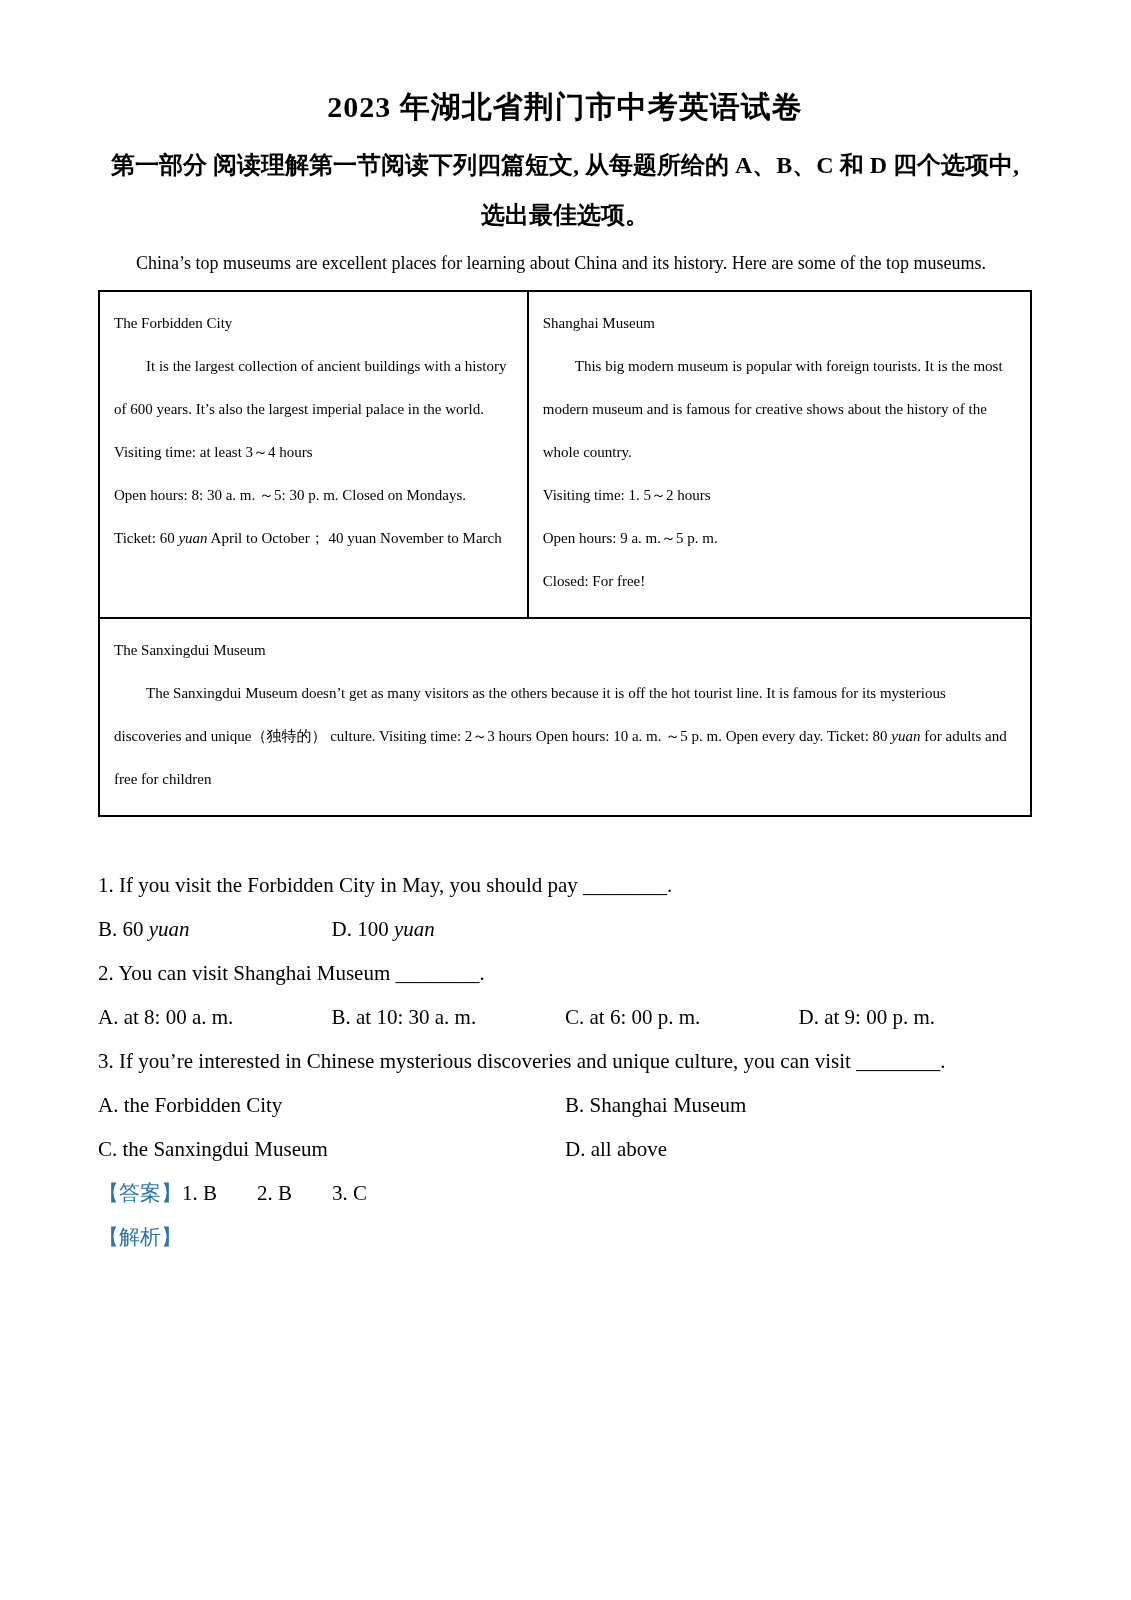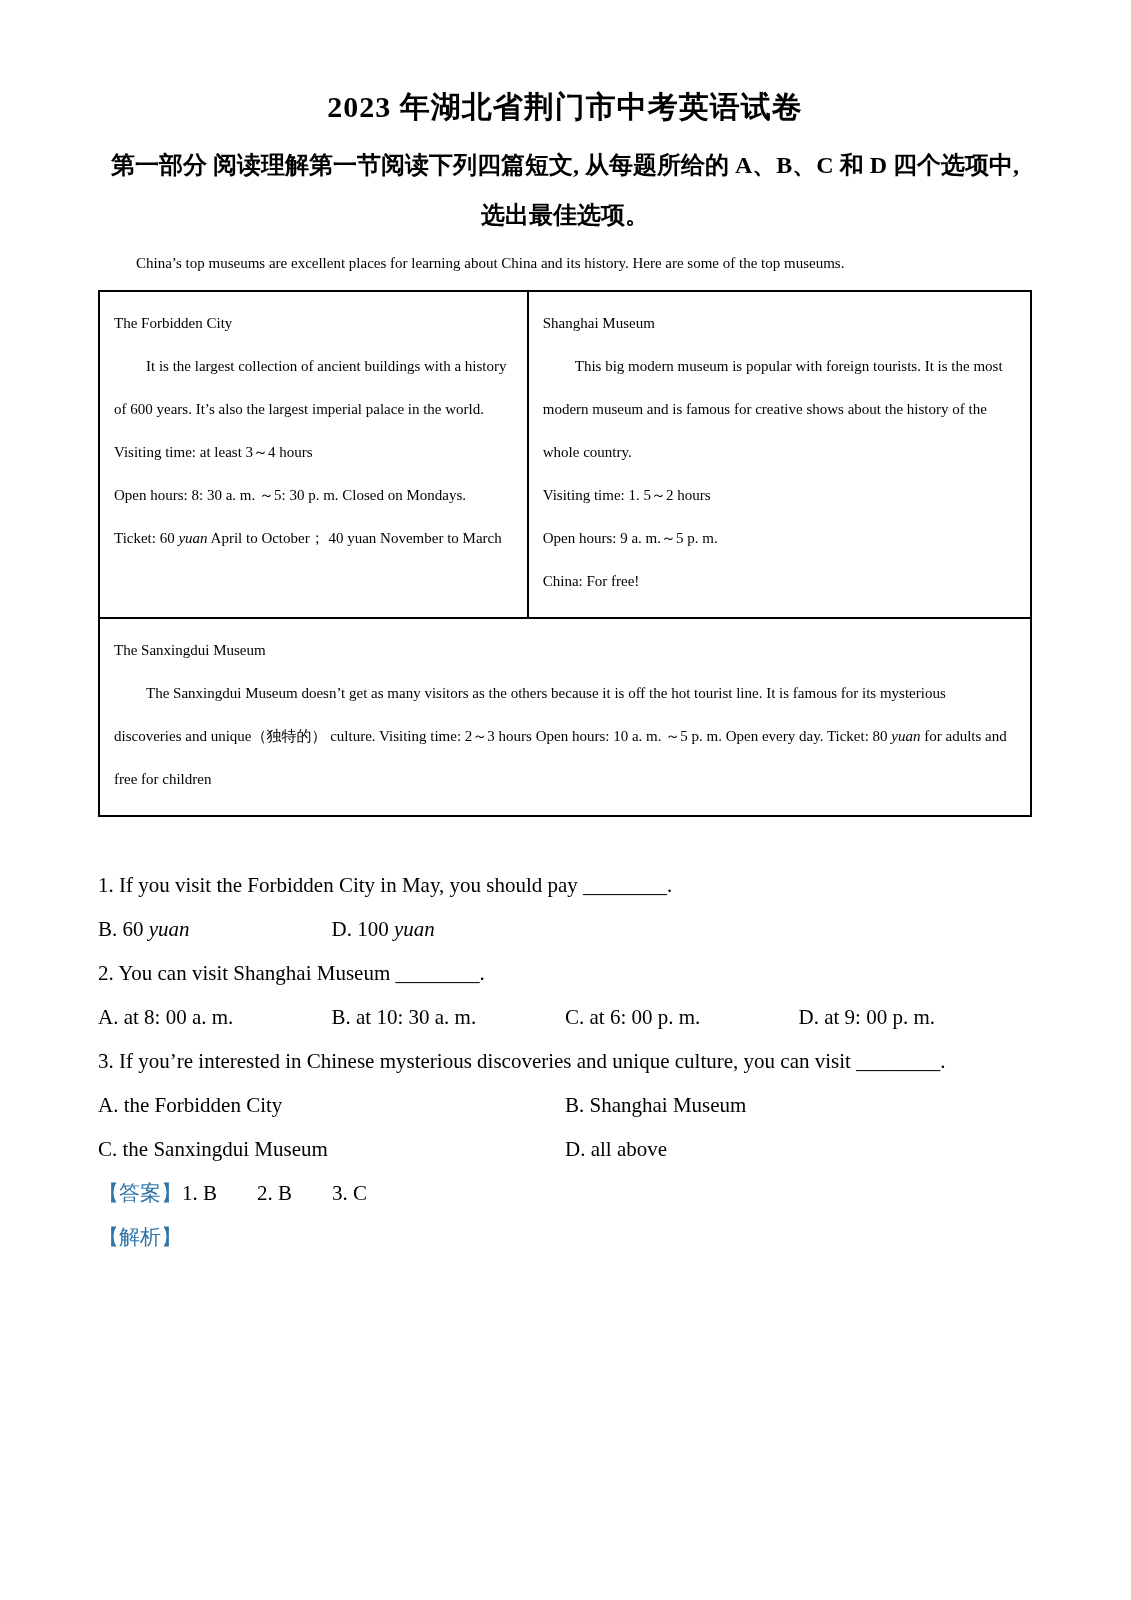--- a/index.html
+++ b/index.html
@@ -14,21 +14,21 @@
     overflow:hidden;
   }
   .doc-title {
     font-size:30px; font-weight:bold; text-align:center;
     line-height:42px; margin:0 0 12px 0; letter-spacing:1px;
   }
   .section-heading {
     font-size:24px; font-weight:bold; line-height:50px; margin:0;text-align:center;
   }
   .intro-para {
-    font-size:15px; line-height:47px; text-indent:38px; margin:0;
+    font-size:18px; line-height:47px; text-indent:38px; margin:0;
   }
   table.museum-table {
     width:100%; border-collapse:collapse; margin-top:3px;
   }
   table.museum-table td {
     border:2px solid #000000;
     vertical-align:top;
     font-size:15px; line-height:43px;
     padding:10px 14px 14px 14px;
   }
@@ -81,21 +81,21 @@
           <div class="cell-para-indent">It is the largest collection of ancient buildings with a history of 600 years. It’s also the largest imperial palace in the world.</div>
           <div>Visiting time: at least 3～4 hours</div>
           <div>Open hours: 8: 30 a. m. ～5: 30 p. m. Closed on Mondays.</div>
           <div><span>Ticket: 60 </span><em>yuan</em><span> April to October； 40 yuan November to March</span></div>
         </td>
         <td class="cell-right">
           <div>Shanghai Museum</div>
           <div class="cell-para-indent">This big modern museum is popular with foreign tourists. It is the most modern museum and is famous for creative shows about the history of the whole country.</div>
           <div>Visiting time: 1. 5～2 hours</div>
           <div>Open hours: 9 a. m.～5 p. m.</div>
-          <div>China: For free!</div>
+          <div>Closed: For free!</div>
         </td>
       </tr>
       <tr>
         <td colspan="2">
           <div>The Sanxingdui Museum</div>
           <div class="cell-para-indent"><span>The Sanxingdui Museum doesn’t get as many visitors as the others because it is off the hot tourist line. It is famous for its mysterious discoveries and unique（独特的） culture. Visiting time: 2～3 hours Open hours: 10 a. m. ～5 p. m. Open every day. Ticket: 80 </span><em>yuan</em><span> for adults and free for children</span></div>
         </td>
       </tr>
     </tbody>
   </table>

